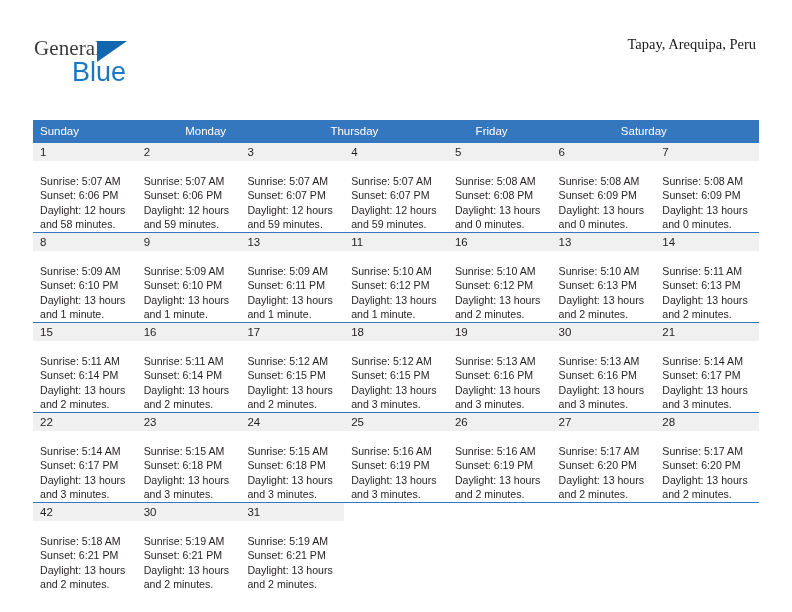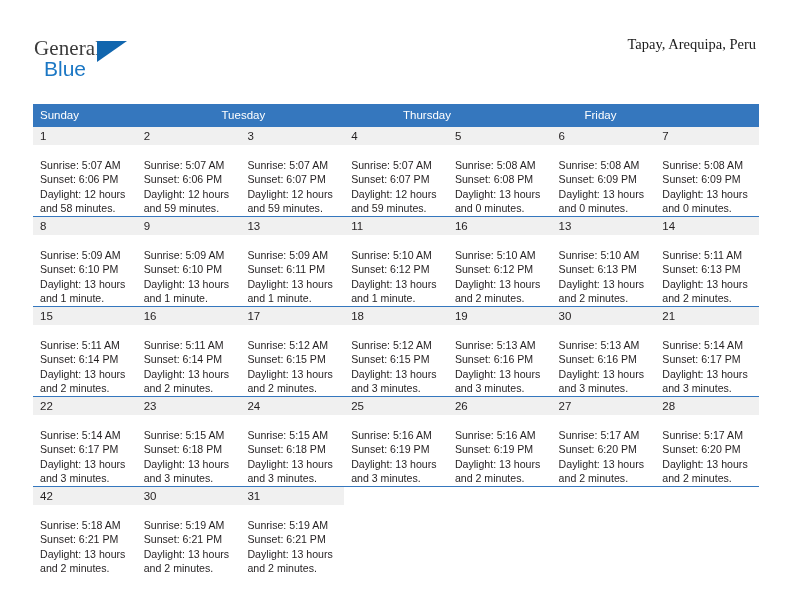--- a/index.html
+++ b/index.html
@@ -40,23 +40,23 @@
     position: absolute;
     left: 0;
     top: 0;
     font-size: 21px;
     letter-spacing: 0.1px;
     color: #3b3b3b;
     font-family: Liberation Serif, serif;
   }
   .logo-blue {
     position: absolute;
-    left: 10px;
+    left: 38px;
     top: 21px;
-    font-size: 21px;
+    font-size: 27px;
     color: #1b77c4;
     font-family: "Liberation Sans", sans-serif;
   }
   .logo-tri {
     position: absolute;
     left: 63px;
     top: 5px;
     width: 0;
     height: 0;
     border-left: 30px solid #1166ae;
@@ -89,20 +89,21 @@
   .calendar {
     position: absolute;
     left: 33px;
     top: 104px;
     width: 726px;
   }
   .weekdays {
     display: flex;
     width: 100%;
     background: #3577be;
+    margin-top: 16px;
   }
   .weekday {
     flex: 1 1 0;
     box-sizing: border-box;
     padding: 4px 0 4px 7px;
     color: #ffffff;
     font-size: 11.5px;
     line-height: 15px;
     height: 22px;
   }
@@ -162,23 +163,24 @@
     <div class="titles">
       <div class="title-sub">Tapay, Arequipa, Peru</div>
     </div>
 
   </div>
 
   <div class="calendar">
 
     <div class="weekdays">
       <div class="weekday">Sunday</div>
-      <div class="weekday">Tuesday</div>
+      <div class="weekday">Monday</div>
       <div class="weekday">Thursday</div>
       <div class="weekday">Friday</div>
+      <div class="weekday">Saturday</div>
     </div>
 
     <div class="week">
       <div class="day">
         <div class="day-num">1</div>
         <div class="day-info">
           <div>Sunrise: 5:07 AM</div>
           <div>Sunset: 6:06 PM</div>
           <div>Daylight: 12 hours</div>
           <div>and 58 minutes.</div>

